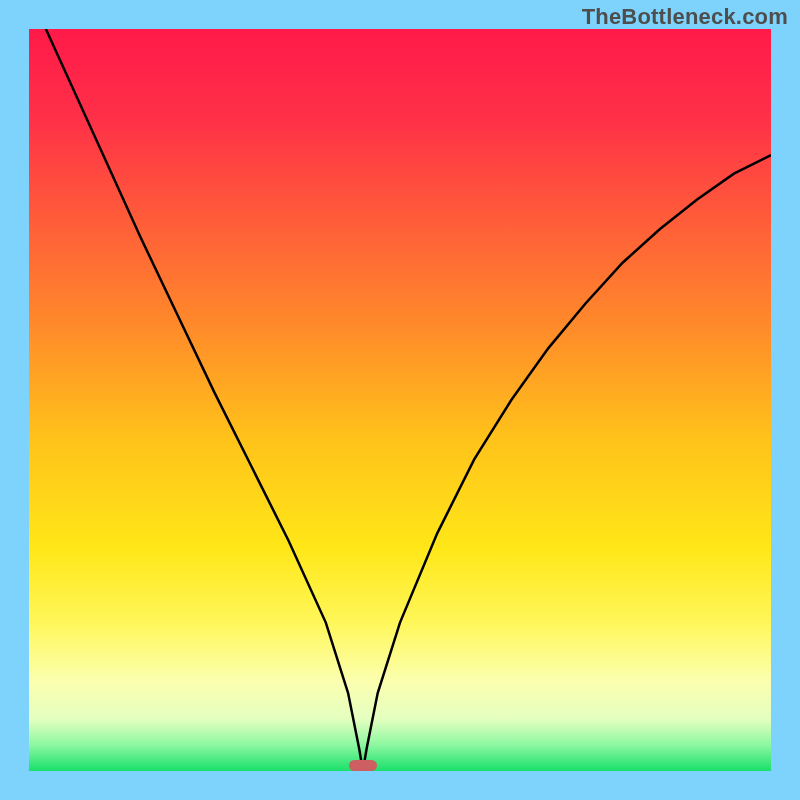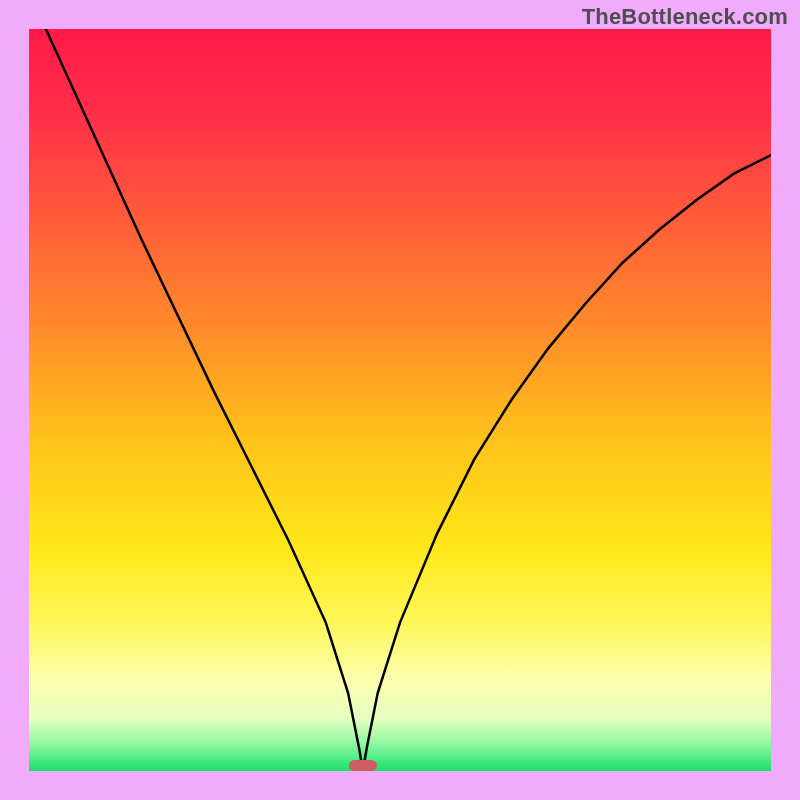--- a/index.html
+++ b/index.html
@@ -1,16 +1,16 @@
 <!DOCTYPE html>
 <html><head>
 <meta charset="utf-8">
 <style>
   html,body{margin:0;padding:0;width:800px;height:800px;overflow:hidden;background:#000;}
-  .frame{position:absolute;inset:0;background:#f0abfc;}
+  .frame{position:absolute;inset:0;background:#7dd3fc;}
   .plot{position:absolute;left:29px;top:29px;width:742px;height:742px;overflow:hidden;}
   .plot svg{position:absolute;inset:0;}
   .watermark{
     position:absolute;top:4px;right:12px;
     font-family:Arial,Helvetica,sans-serif;
     font-size:22px;font-weight:600;color:#4e4e4e;
     letter-spacing:0.2px;
   }
   .marker{
     position:absolute;width:28px;height:11px;border-radius:6px;

